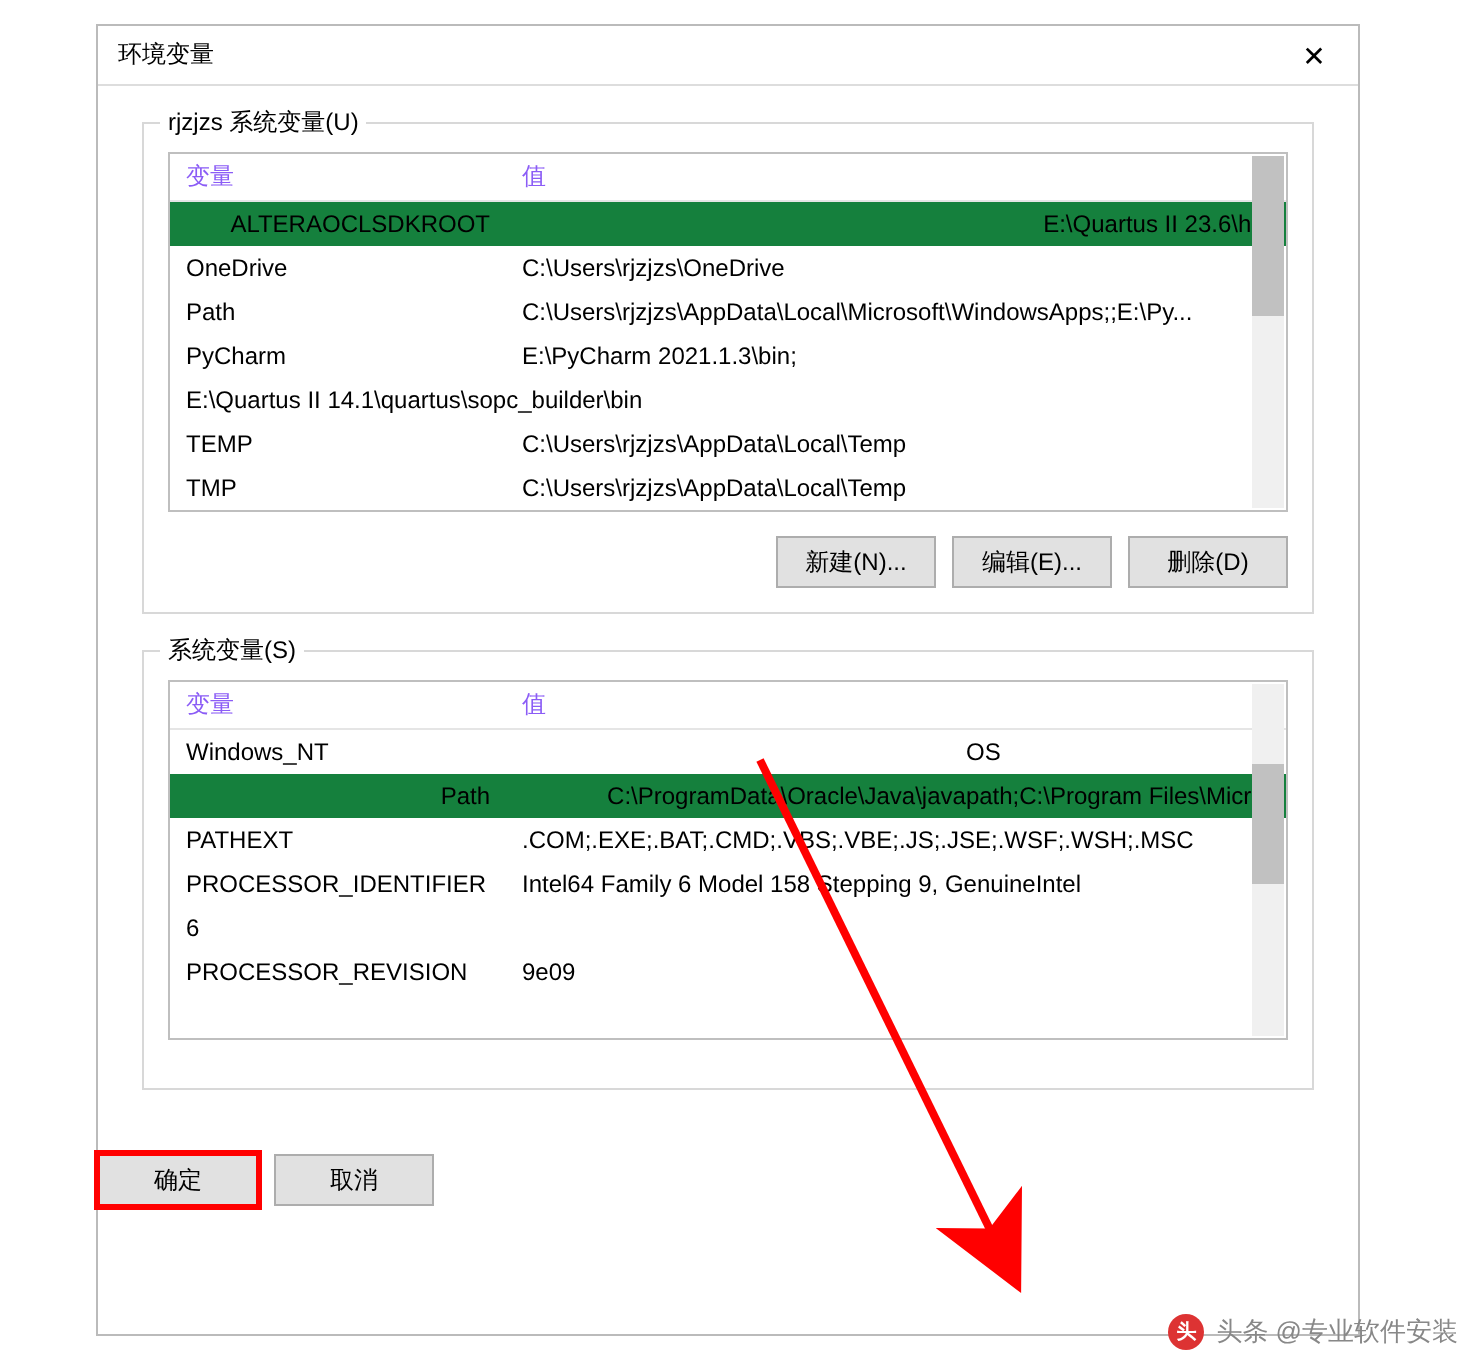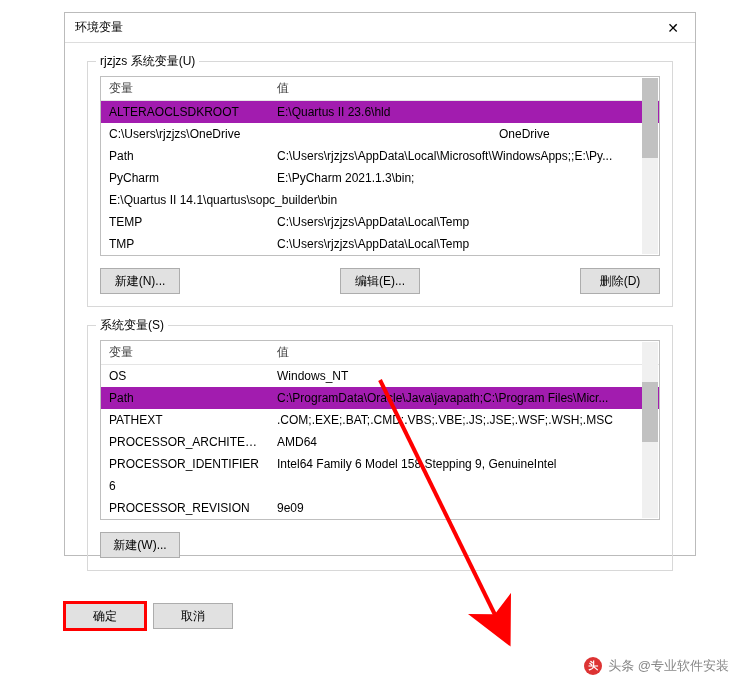--- a/index.html
+++ b/index.html
@@ -6,22 +6,22 @@
     body {
       font-family: "Microsoft YaHei", "Segoe UI", Tahoma, sans-serif;
       font-size: 12px;
       background: #fff;
       width: 737px;
       height: 681px;
       position: relative;
     }
     .dialog {
       position: absolute;
-      left: 64px; top: 12px;
-      width: 632px; height: 544px;
+      left: 48px; top: 12px;
+      width: 632px; height: 656px;
       background: #fff;
       border: 1px solid #bbb;
     }
     .titlebar {
       height: 30px;
       display: flex;
       align-items: center;
       padding: 0 0 0 10px;
       border-bottom: 1px solid #ddd;
     }
@@ -57,54 +57,54 @@
     .table-header {
       display: flex;
       background: #fff;
       border-bottom: 1px solid #e5e5e5;
       height: 24px;
       align-items: center;
     }
     .table-header .col {
       padding: 0 8px;
       font-size: 12px;
-      color: #404040;
+      color: #8b5cf6;
     }
     .col-name { width: 168px; }
     .col-val { flex: 1; }
     .table-body {
       flex: 1;
       overflow: hidden;
     }
     .row {
       display: flex;
       height: 22px;
       align-items: center;
     }
-    .row.sel { background: #a21caf; }
+    .row.sel { background: #15803d; text-align: right; }
     .row .cell {
       padding: 0 8px;
       font-size: 12px;
       white-space: nowrap;
       overflow: hidden;
       text-overflow: ellipsis;
     }
     .scrollbar {
       position: absolute;
       right: 1px; top: 1px; bottom: 1px;
       width: 16px;
       background: #f0f0f0;
     }
     .scroll-thumb {
       background: #c1c1c1;
       width: 100%;
     }
     .button-row {
       display: flex;
-      justify-content: space-between;
+      justify-content: flex-end;
       gap: 8px;
     }
     .btn {
       min-width: 80px;
       height: 26px;
       display: flex;
       align-items: center;
       justify-content: center;
       background: #e1e1e1;
       border: 1px solid #adadad;
@@ -158,22 +158,22 @@
         <div class="table-header">
           <div class="col col-name">变量</div>
           <div class="col col-val">值</div>
         </div>
         <div class="table-body" id="user-rows">
             <div class="row sel">
               <div class="cell col-name">ALTERAOCLSDKROOT</div>
               <div class="cell col-val">E:\Quartus II 23.6\hld</div>
             </div>
             <div class="row">
+              <div class="cell col-name">OneDrive</div>
               <div class="cell col-val">C:\Users\rjzjzs\OneDrive</div>
-              <div class="cell col-name">OneDrive</div>
             </div>
             <div class="row">
               <div class="cell col-name">Path</div>
               <div class="cell col-val">C:\Users\rjzjzs\AppData\Local\Microsoft\WindowsApps;;E:\Py...</div>
             </div>
             <div class="row">
               <div class="cell col-name">PyCharm</div>
               <div class="cell col-val">E:\PyCharm 2021.1.3\bin;</div>
             </div>
             <div class="row">
@@ -201,53 +201,48 @@
 
     <div class="groupbox">
       <div class="groupbox-label">系统变量(S)</div>
       <div class="table-wrap">
         <div class="table-header">
           <div class="col col-name">变量</div>
           <div class="col col-val">值</div>
         </div>
         <div class="table-body" id="sys-rows">
             <div class="row">
+              <div class="cell col-val">Windows_NT</div>
               <div class="cell col-name">OS</div>
-              <div class="cell col-val">Windows_NT</div>
             </div>
             <div class="row sel">
               <div class="cell col-name">Path</div>
               <div class="cell col-val">C:\ProgramData\Oracle\Java\javapath;C:\Program Files\Micr...</div>
             </div>
             <div class="row">
               <div class="cell col-name">PATHEXT</div>
               <div class="cell col-val">.COM;.EXE;.BAT;.CMD;.VBS;.VBE;.JS;.JSE;.WSF;.WSH;.MSC</div>
             </div>
             <div class="row">
-              <div class="cell col-name">PROCESSOR_ARCHITECT...</div>
-              <div class="cell col-val">AMD64</div>
-            </div>
-            <div class="row">
               <div class="cell col-name">PROCESSOR_IDENTIFIER</div>
               <div class="cell col-val">Intel64 Family 6 Model 158 Stepping 9, GenuineIntel</div>
             </div>
             <div class="row">
               <div class="cell col-val">6</div>
             </div>
             <div class="row">
               <div class="cell col-name">PROCESSOR_REVISION</div>
               <div class="cell col-val">9e09</div>
             </div>
           </div>
         <div class="scrollbar">
             <div class="scroll-thumb" style="height:60px;margin-top:40px"></div>
           </div>
       </div>
       <div class="button-row">
-        <div class="btn">新建(W)...</div>
       </div>
     </div>
 
   </div>
 
   <div class="dialog-buttons">
     <div class="btn btn-highlight-red">确定</div>
     <div class="btn">取消</div>
   </div>
 </div>

